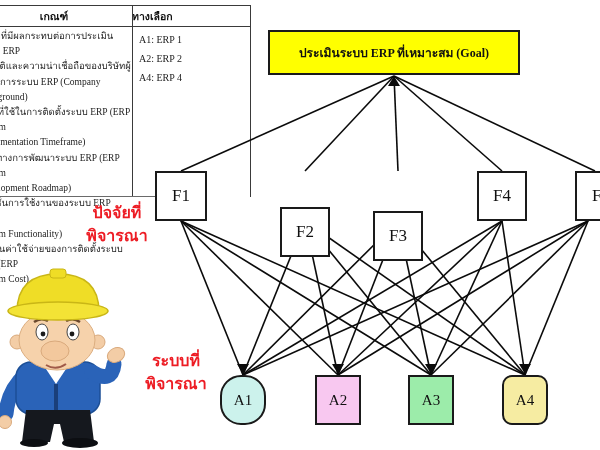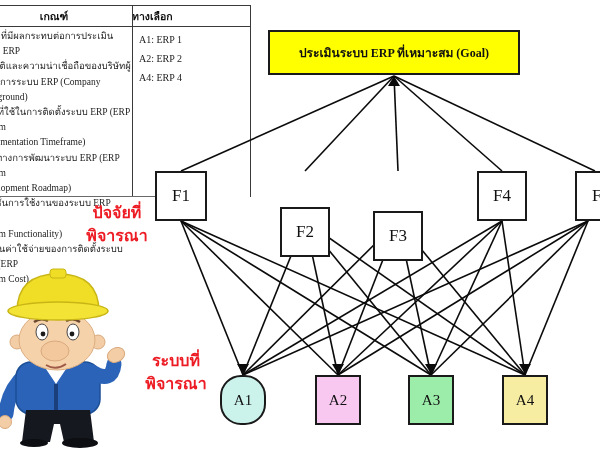--- a/index.html
+++ b/index.html
@@ -106,21 +106,21 @@
 
   <div class="node" style="left: 155px; top: 171px; width: 48px; height: 46px;">F1</div>
   <div class="node" style="left: 280px; top: 171px; width: 46px; height: 46px; margin-top: 36px;">F2</div>
   <div class="node" style="left: 373px; top: 165px; width: 46px; height: 46px; margin-top: 46px;">F3</div>
   <div class="node" style="left: 477px; top: 171px; width: 46px; height: 46px;">F4</div>
   <div class="node" style="left: 575px; top: 171px; width: 48px; height: 46px;">F5</div>
 
   <div class="node alt-node" style="left: 220px; top: 375px; width: 42px; height: 46px; background: rgb(204, 242, 236); border-radius: 21px;">A1</div>
   <div class="node alt-node" style="left: 315px; top: 375px; width: 42px; height: 46px; background: rgb(248, 200, 240);">A2</div>
   <div class="node alt-node" style="left: 408px; top: 375px; width: 42px; height: 46px; background: rgb(156, 236, 170); text-align: center;">A3</div>
-  <div class="node alt-node" style="left: 502px; top: 375px; width: 42px; height: 46px; background: rgb(246, 236, 162);">A4</div>
+  <div class="node alt-node" style="left: 502px; top: 375px; width: 42px; height: 46px; background: rgb(246, 236, 162); border-radius: 10px;">A4</div>
 
   <div id="factors-label" class="red-label">
     <div>ปัจจัยที่</div>
     <div>พิจารณา</div>
   </div>
   <div id="systems-label" class="red-label">
     <div>ระบบที่</div>
     <div>พิจารณา</div>
   </div>
 

